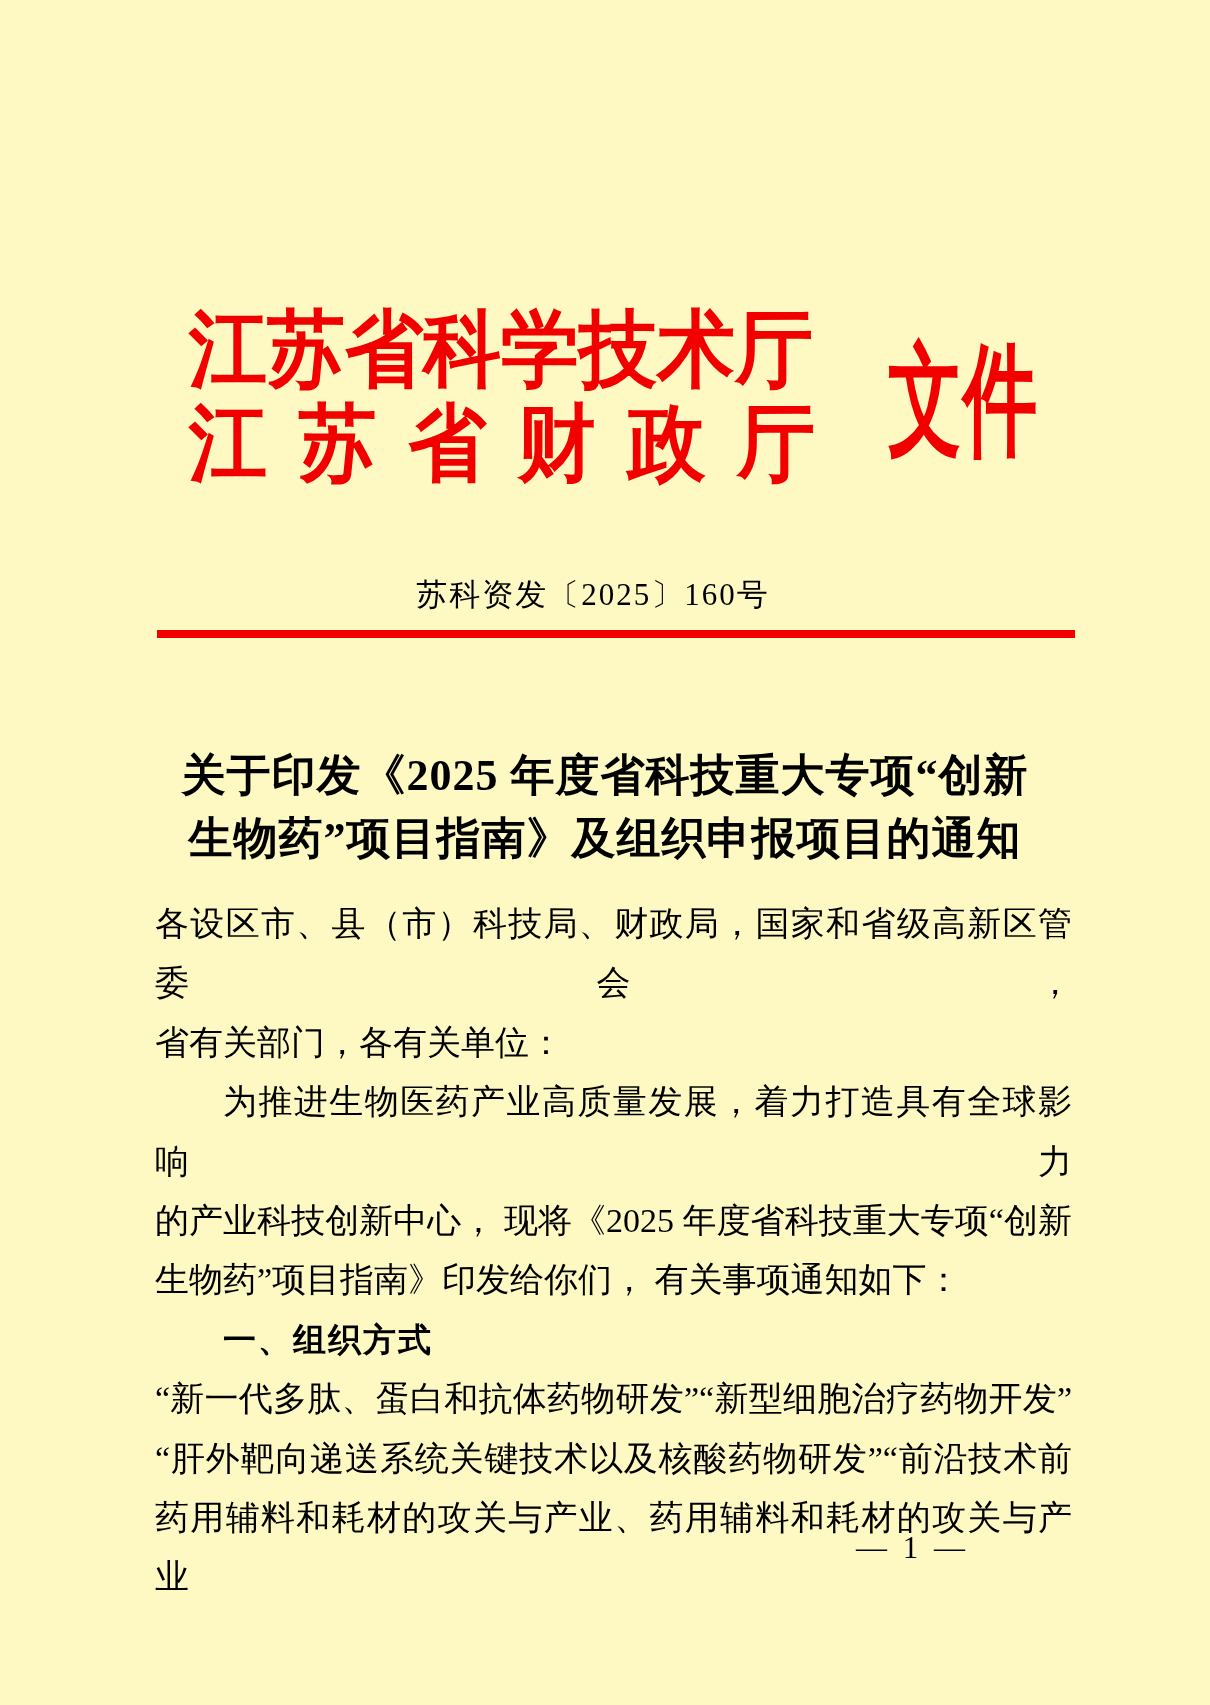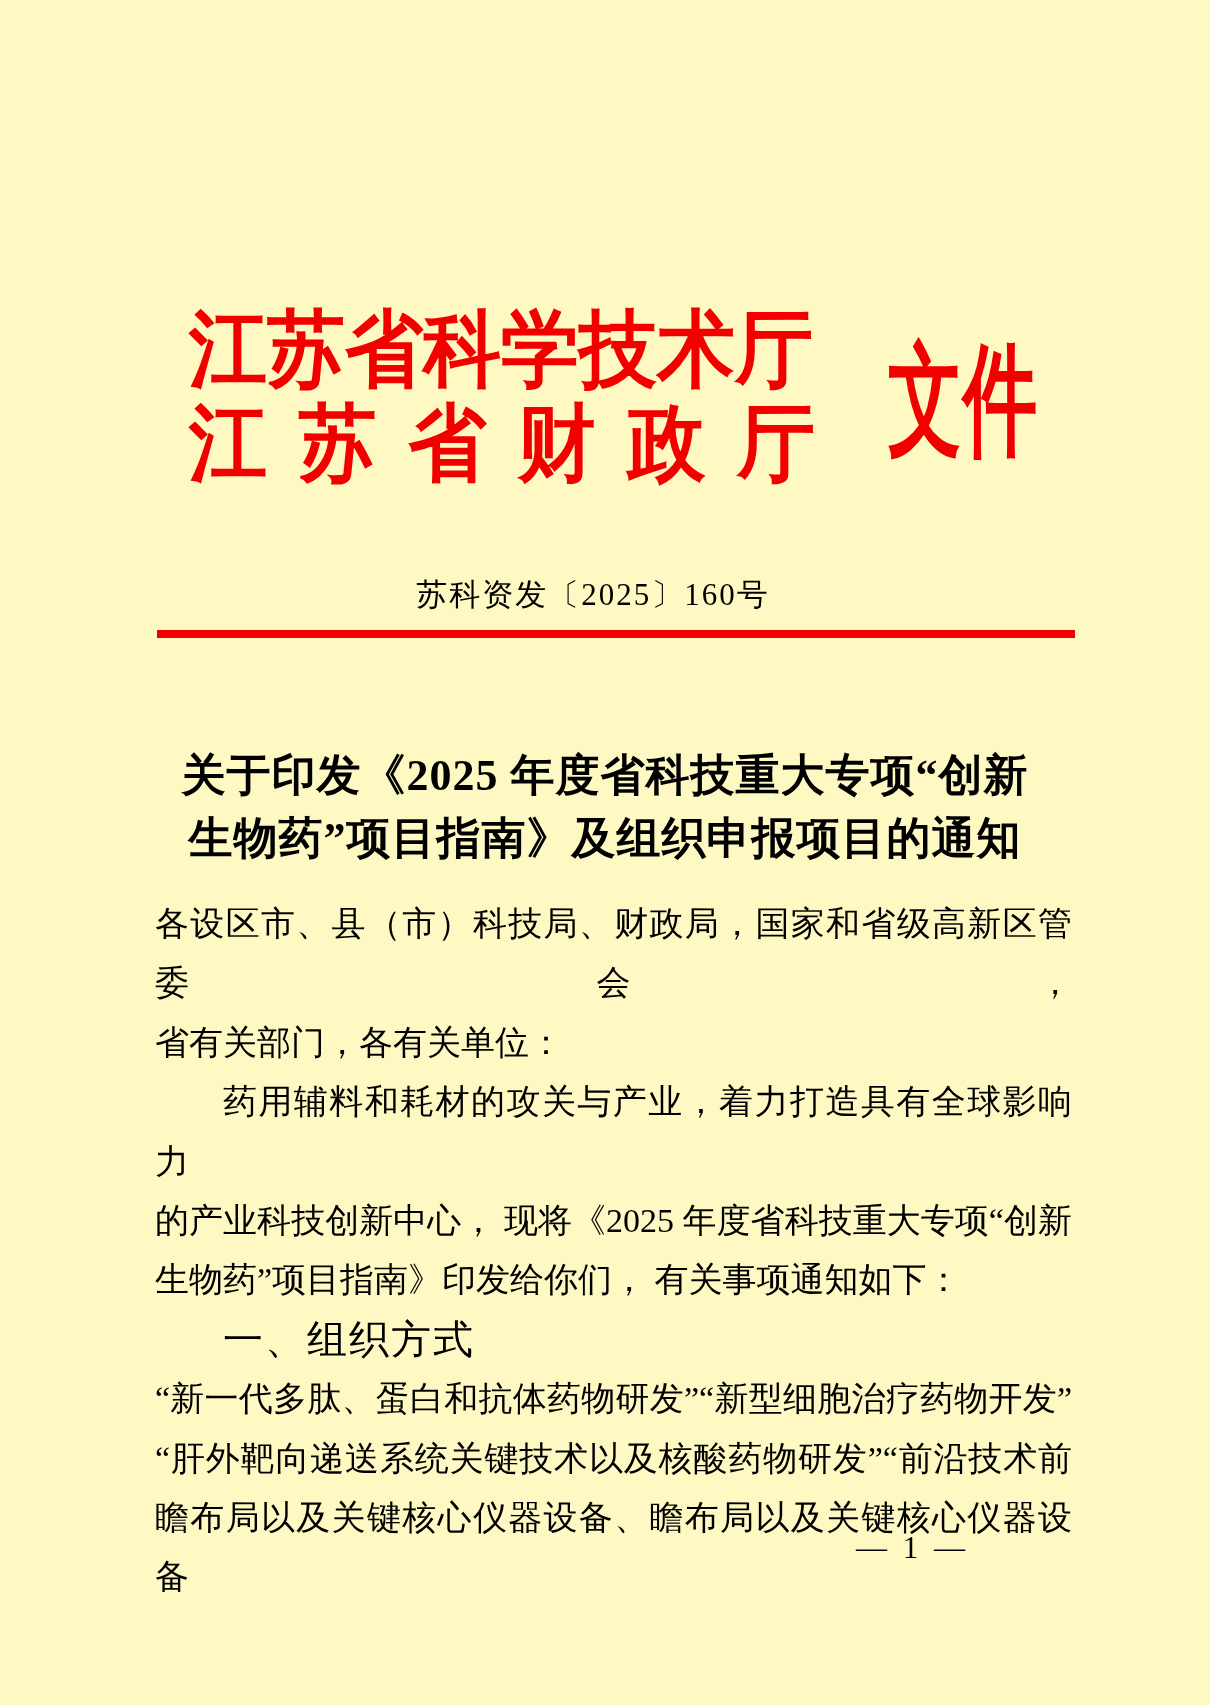--- a/index.html
+++ b/index.html
@@ -60,22 +60,22 @@
   }
   .body-line{white-space:nowrap;}
   .body-line.fill{
     white-space:normal;
     text-align:justify;
     text-align-last:justify;
   }
   .body-line.indent{text-indent:68px;}
   .body-line.heading{
     font-family:"Liberation Sans", sans-serif;
-    font-weight:normal;
-    font-size:40px;
+    font-weight:bold;
+    font-size:33px;
     letter-spacing:2px;
   }
   
   .page-number{
     position:absolute;left:856px;top:1528px;
     font-size:31px;line-height:40px;
     letter-spacing:4px;
     font-family:"Liberation Serif", serif;
     white-space:nowrap;
   }
@@ -111,24 +111,24 @@
   <div class="red-line"></div>
 
   <div class="doc-title">
     <div>关于印发《2025 年度省科技重大专项“创新</div>
     <div>生物药”项目指南》及组织申报项目的通知</div>
   </div>
 
   <div class="body-block">
     <div class="body-line fill">各设区市、县（市）科技局、财政局，国家和省级高新区管委会，</div>
     <div class="body-line">省有关部门，各有关单位：</div>
-    <div class="body-line fill indent">药用辅料和耗材的攻关与产业，着力打造具有全球影响力</div>
+    <div class="body-line fill indent">为推进生物医药产业高质量发展，着力打造具有全球影响力</div>
     <div class="body-line fill">的产业科技创新中心， 现将《2025 年度省科技重大专项“创新</div>
     <div class="body-line">生物药”项目指南》印发给你们， 有关事项通知如下：</div>
     <div class="body-line heading indent">一、组织方式</div>
     <div class="body-line fill">“新一代多肽、蛋白和抗体药物研发”“新型细胞治疗药物开发”</div>
     <div class="body-line fill">“肝外靶向递送系统关键技术以及核酸药物研发”“前沿技术前</div>
-    <div class="body-line fill">瞻布局以及关键核心仪器设备、瞻布局以及关键核心仪器设备</div>
+    <div class="body-line fill">药用辅料和耗材的攻关与产业、药用辅料和耗材的攻关与产业</div>
   </div>
 
   <div class="page-number">— 1 —</div>
 
 </div>
 
 </body></html>

